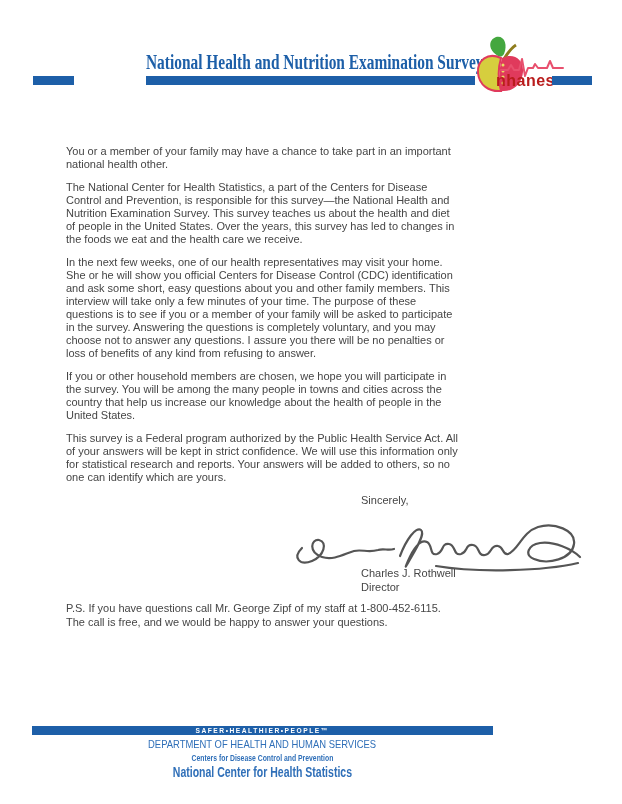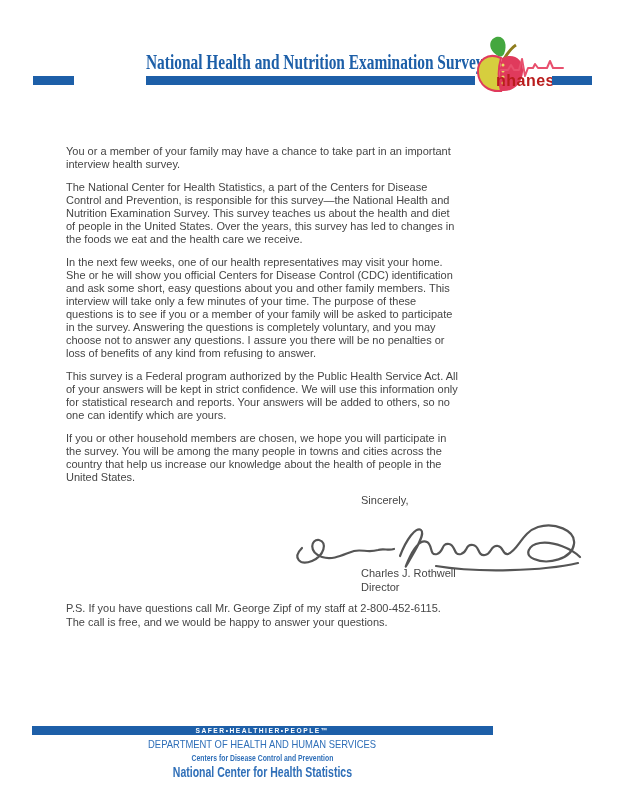--- a/index.html
+++ b/index.html
@@ -102,59 +102,59 @@
     <circle cx="35" cy="43" r="1.5" fill="#e8df62"></circle>
     <circle cx="35" cy="49" r="1.5" fill="#e8df62"></circle>
 
     <path d="M33,36 l7,0 l3,-5 l3,5 l5,0 l3,-11 l3,17 l3,-8 l5,0 l2,-4 l3,4 l9,0 l3,-7 l3,7 l10,0" stroke="#e8506e" stroke-width="2" fill="none" stroke-linejoin="round" stroke-linecap="round"></path>
   </svg>
   <div class="nhanes-text">nhanes</div>
   <div class="bar bar-right"></div>
 
   <div class="letter-body">
     <p>You or a member of your family may have a chance to take part in an important
-interview health survey.</p>
+national health other.</p>
     <p>The National Center for Health Statistics, a part of the Centers for Disease
 Control and Prevention, is responsible for this survey—the National Health and
 Nutrition Examination Survey. This survey teaches us about the health and diet
 of people in the United States. Over the years, this survey has led to changes in
 the foods we eat and the health care we receive.</p>
     <p>In the next few weeks, one of our health representatives may visit your home.
 She or he will show you official Centers for Disease Control (CDC) identification
 and ask some short, easy questions about you and other family members. This
 interview will take only a few minutes of your time. The purpose of these
 questions is to see if you or a member of your family will be asked to participate
 in the survey. Answering the questions is completely voluntary, and you may
 choose not to answer any questions. I assure you there will be no penalties or
 loss of benefits of any kind from refusing to answer.</p>
+    <p>If you or other household members are chosen, we hope you will participate in
+the survey. You will be among the many people in towns and cities across the
+country that help us increase our knowledge about the health of people in the
+United States.</p>
     <p>This survey is a Federal program authorized by the Public Health Service Act. All
 of your answers will be kept in strict confidence. We will use this information only
 for statistical research and reports. Your answers will be added to others, so no
 one can identify which are yours.</p>
-    <p>If you or other household members are chosen, we hope you will participate in
-the survey. You will be among the many people in towns and cities across the
-country that help us increase our knowledge about the health of people in the
-United States.</p>
     <div class="sig-block">
       <div class="closing">Sincerely,</div>
     </div>
   </div>
 
   <svg class="signature-svg" width="296" height="60" viewBox="0 0 296 60">
     <g stroke="#555555" stroke-width="2.2" fill="none" stroke-linecap="round" stroke-linejoin="round">
       <path d="M14,30 C4,40 12,48 24,43 C36,38 40,24 31,22 C23,21 20,34 34,39 C46,43 58,35 66,33 C74,31 80,35 90,32 C96,30 100,33 106,31"></path>
       <path d="M112,38 C118,22 128,8 133,12 C138,16 126,34 120,45 C117,50 117,50 120,43 C125,31 132,21 139,24 C145,27 141,38 149,36 C156,34 153,25 161,26 C168,27 165,38 173,36 C180,34 177,26 185,27 C192,28 189,38 197,37 C204,36 202,27 210,28 C216,29 214,37 220,36"></path>
       <path d="M220,36 C230,33 234,14 250,9 C266,4 288,12 286,26 C284,41 260,47 246,41 C236,37 240,27 252,25 C266,23 284,31 292,39"></path>
       <path d="M148,48 C190,55 256,53 290,45"></path>
     </g>
   </svg>
   <div class="signer-name">Charles J. Rothwell</div>
   <div class="signer-title">Director</div>
 
-  <div class="ps-block">P.S. If you have questions call Mr. George Zipf of my staff at 2-800-452-6115.
+  <div class="ps-block">P.S. If you have questions call Mr. George Zipf of my staff at 1-800-452-6115.
 The call is free, and we would be happy to answer your questions.</div>
 
   <div class="footer-bar">
     <span>SAFER•HEALTHIER•PEOPLE™</span>
   </div>
   <div class="footer-dept">
     <span>DEPARTMENT OF HEALTH AND HUMAN SERVICES</span>
   </div>
   <div class="footer-cdc">
     <span>Centers for Disease Control and Prevention</span>

